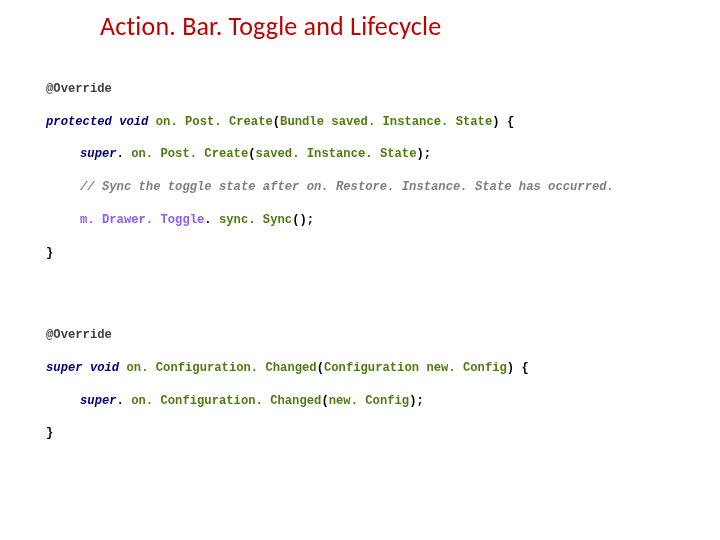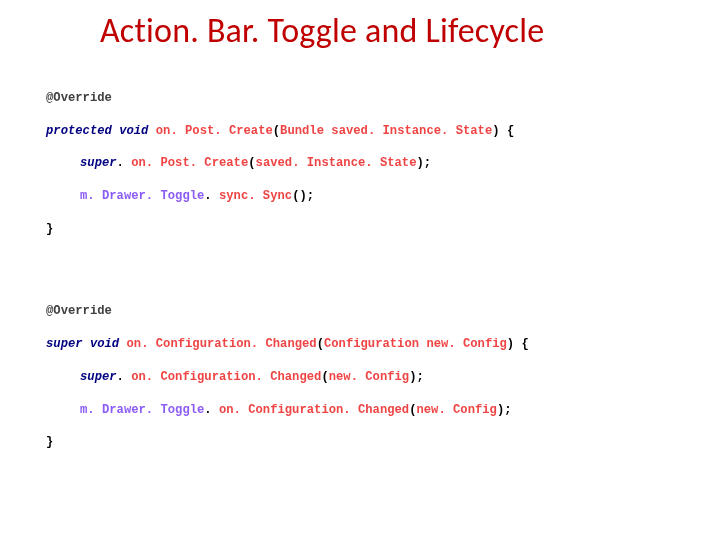--- a/index.html
+++ b/index.html
@@ -11,67 +11,67 @@
     font-family: Calibri, Arial, sans-serif;
     overflow: hidden;
   }
   .slide {
     width: 720px;
     height: 540px;
     background: #ffffff;
     position: relative;
   }
   .title {
-    font-size: 34px;
+    font-size: 26px;
     color: #c00000;
     font-weight: 400;
     padding: 10px 0 6px 100px;
     letter-spacing: 0.2px;
   }
   .code {
     font-family: Consolas, "Courier New", monospace;
     font-size: 12.2px;
     line-height: 16.4px;
     padding-left: 46px;
     padding-right: 10px;
     font-weight: 700;
     color: #000;
     white-space: pre;
   }
   .code .line { display: block; }
   .ann   { color: #404040; }  
   .kw    { color: #000080; font-style: italic; }     
   .cm    { color: #808080; font-style: italic; }
-  .ident { color: #ef4444; }
+  .ident { color: #4d7c0f; }
   .punct { color: #000; }
   .dot   { color: #000; }
   .mbr   { color: #8b5cf6; }  
   .paren { color: #000; }
   .indent1 { padding-left: 0; }
   .indent2 { padding-left: 34px; }
 </style>
 </head>
 <body>
 <div class="slide">
 
 <div class="title">Action. Bar. Toggle and Lifecycle</div>
 
 <div class="code">
 
 <span class="line indent1"><span class="ann">@Override</span></span>
 <span class="line indent1"><span class="kw">protected</span><span> </span><span class="kw">void</span><span> </span><span class="ident">on. Post. Create</span><span class="paren">(</span><span class="ident">Bundle</span><span> </span><span class="ident">saved. Instance. State</span><span class="paren">)</span><span> </span><span class="punct">{</span></span>
 <span class="line indent2"><span class="kw">super</span><span class="dot">. </span><span class="ident">on. Post. Create</span><span class="paren">(</span><span class="ident">saved. Instance. State</span><span class="paren">)</span><span class="punct">;</span></span>
+<span class="line indent2"><span class="cm">// Sync the toggle state after on. Restore. Instance. State has occurred.</span></span>
 <span class="line indent2"><span class="mbr">m. Drawer. Toggle</span><span class="dot">. </span><span class="ident">sync. Sync</span><span class="paren">(</span><span class="paren">)</span><span class="punct">;</span></span>
 <span class="line indent1"><span class="punct">}</span></span>
 <span class="line">&nbsp;</span>
 
 <span class="line indent1"><span class="ann">@Override</span></span>
 <span class="line indent1"><span class="kw">super</span><span> </span><span class="kw">void</span><span> </span><span class="ident">on. Configuration. Changed</span><span class="paren">(</span><span class="ident">Configuration</span><span> </span><span class="ident">new. Config</span><span class="paren">)</span><span> </span><span class="punct">{</span></span>
 <span class="line indent2"><span class="kw">super</span><span class="dot">. </span><span class="ident">on. Configuration. Changed</span><span class="paren">(</span><span class="ident">new. Config</span><span class="paren">)</span><span class="punct">;</span></span>
-<span class="line indent2"><span class="mbr">m. Drawer. Toggle</span><span class="dot">. </span><span class="ident">on. Configuration. Changed</span><span class="paren">(</span><span class="ident">new. Config</span><span class="paren">)</span><span class="punct">;</span></span>
 <span class="line indent1"><span class="punct">}</span></span>
 <span class="line">&nbsp;</span>
 
 
 
 
 
 
 
 

